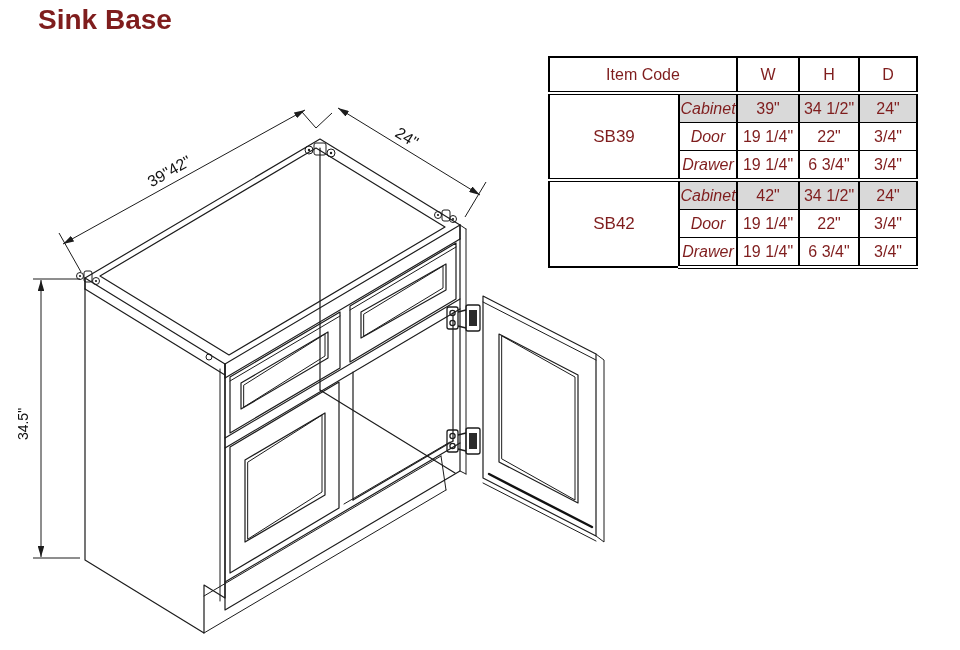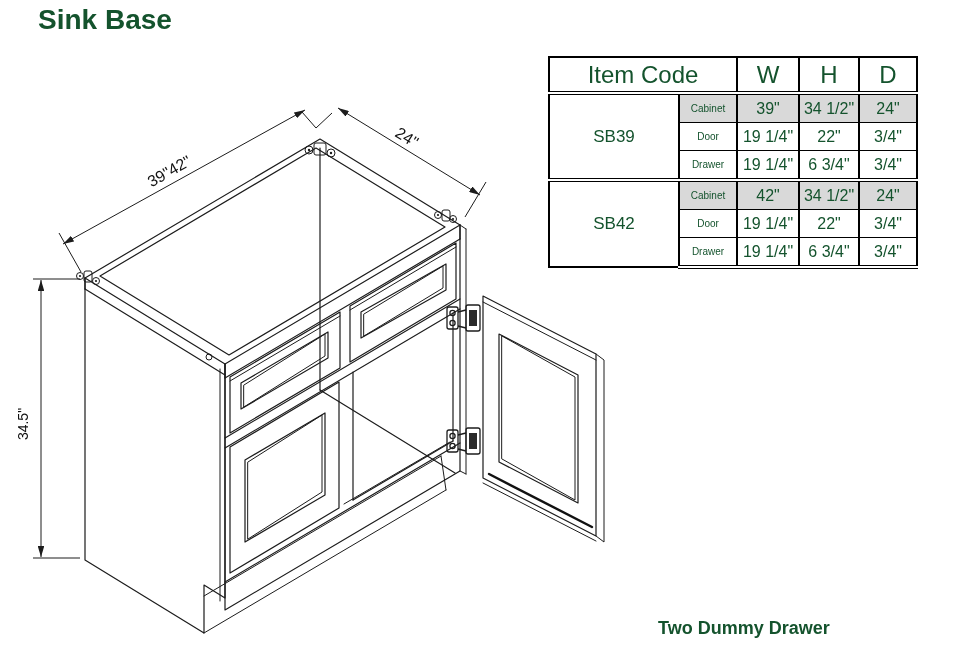--- a/index.html
+++ b/index.html
@@ -1,32 +1,32 @@
 <!DOCTYPE html>
 <html><head>
 <meta charset="utf-8">
 <style>
   html,body{margin:0;padding:0;background:#fff;}
   .page{position:relative;width:960px;height:650px;background:#fff;overflow:hidden;
-        font-family:"Liberation Sans",sans-serif;color:#14532d;}
+        font-family:"Liberation Sans",sans-serif;color:#7f1d1d;}
   .title{position:absolute;left:38px;top:4px;font-size:28px;font-weight:700;margin:0;}
   .caption{position:absolute;left:658px;top:618px;font-size:18px;font-weight:700;}
   .drawing{position:absolute;left:0;top:0;}
   .dim-text{font-size:16px;fill:#111;text-anchor:middle;font-family:"Liberation Sans",sans-serif;}
   .dim-text.small{font-size:14px;}
 
   .spec-table{position:absolute;left:548px;top:56px;border-collapse:collapse;table-layout:fixed;
               border:2px solid #000;}
   .spec-table th,.spec-table td{border-left:2px solid #000;border-right:2px solid #000;
               border-top:1px solid #000;border-bottom:1px solid #000;
               padding:0;text-align:center;vertical-align:middle;white-space:nowrap;overflow:hidden;}
-  .spec-table thead th{height:33px;font-size:24px;font-weight:400;border-bottom:4px double #000;}
+  .spec-table thead th{height:33px;font-size:16px;font-weight:400;border-bottom:4px double #000;}
   .spec-table td{height:27px;}
   .code-cell{font-size:17px;margin-top:32px;}
-  .part-cell{font-size:10px;}
+  .part-cell{font-size:16px;font-style:italic;}
   .val{font-size:16px;}
   .val-w{text-align:right;padding-right:7px;}
   .shade{background:#d9d9d9;}
   tr.group-sep td{border-top:4px double #000;}
   tr.last-row td{border-bottom:4px double #000;}
 </style>
 </head>
 <body>
 
 <div class="page">
@@ -192,15 +192,14 @@
       </tr>
       <tr class="last-row">
         <td class="part-cell">Drawer</td>
         <td class="val val-w">19 1/4"</td>
         <td class="val">6 3/4"</td>
         <td class="val">3/4"</td>
       </tr>
     </tbody>
   </table>
 
-  <div class="caption">Two Dummy Drawer</div>
 
 </div>
 
 </body></html>

